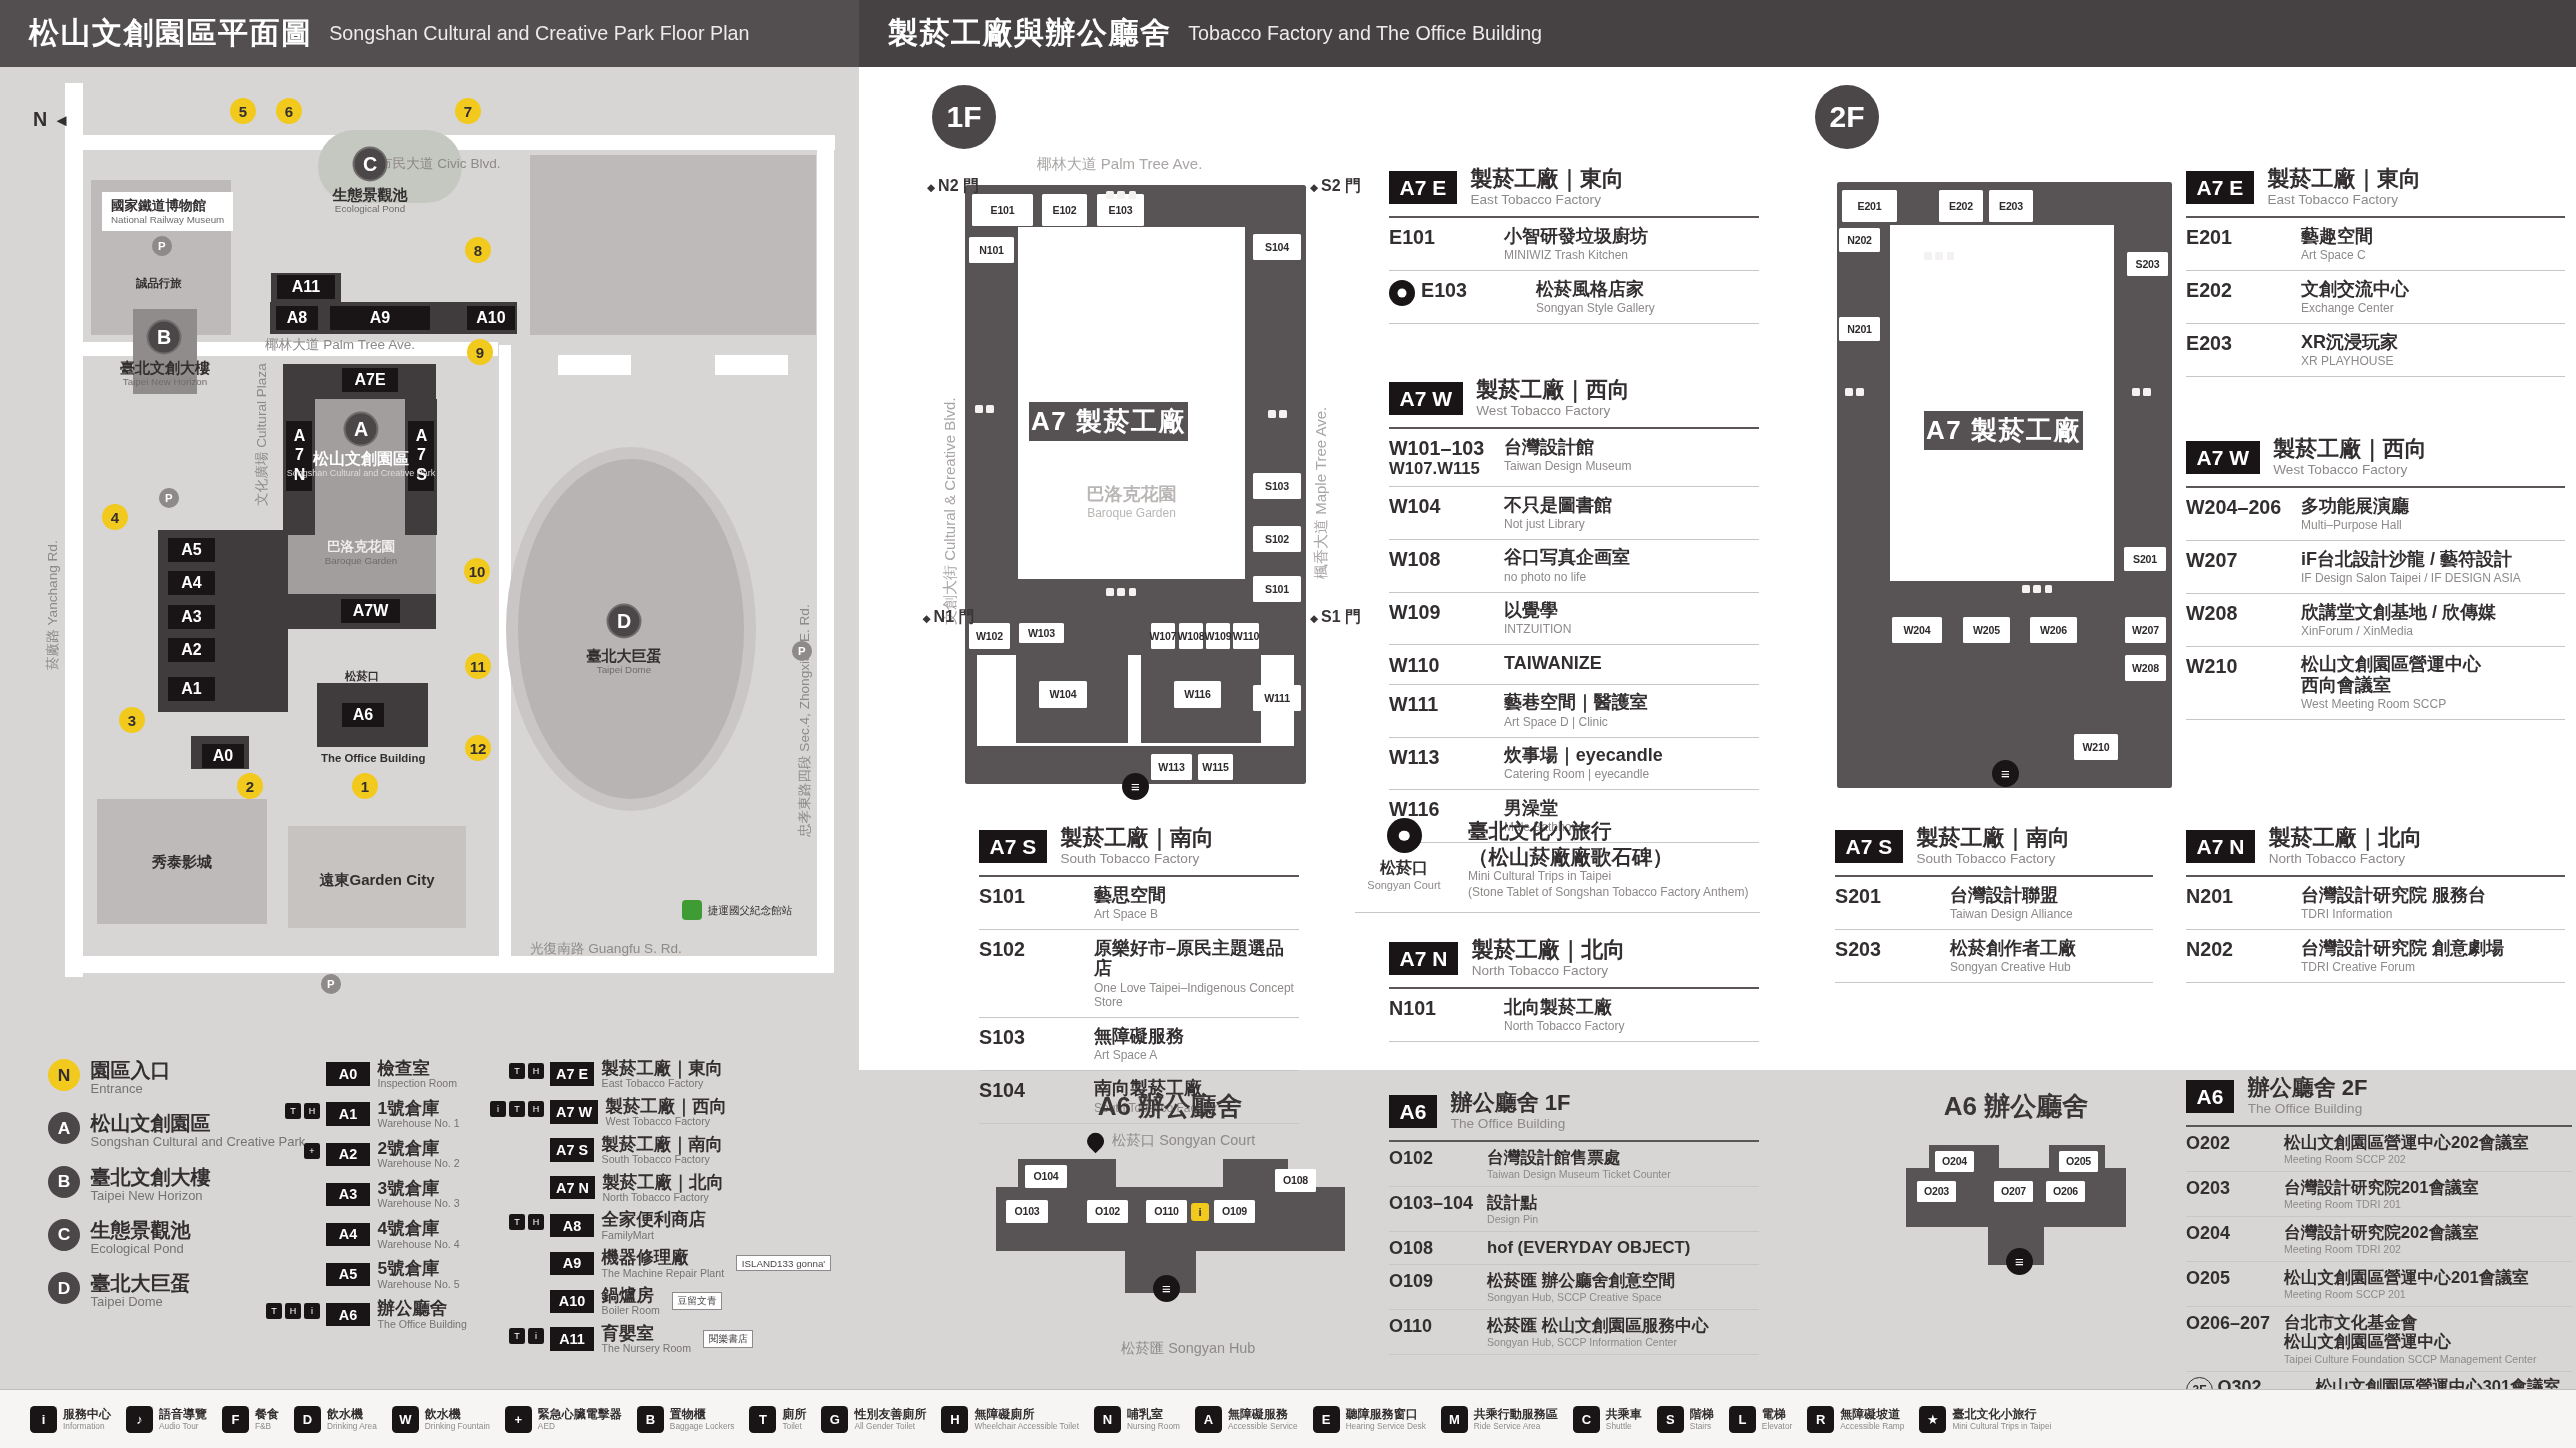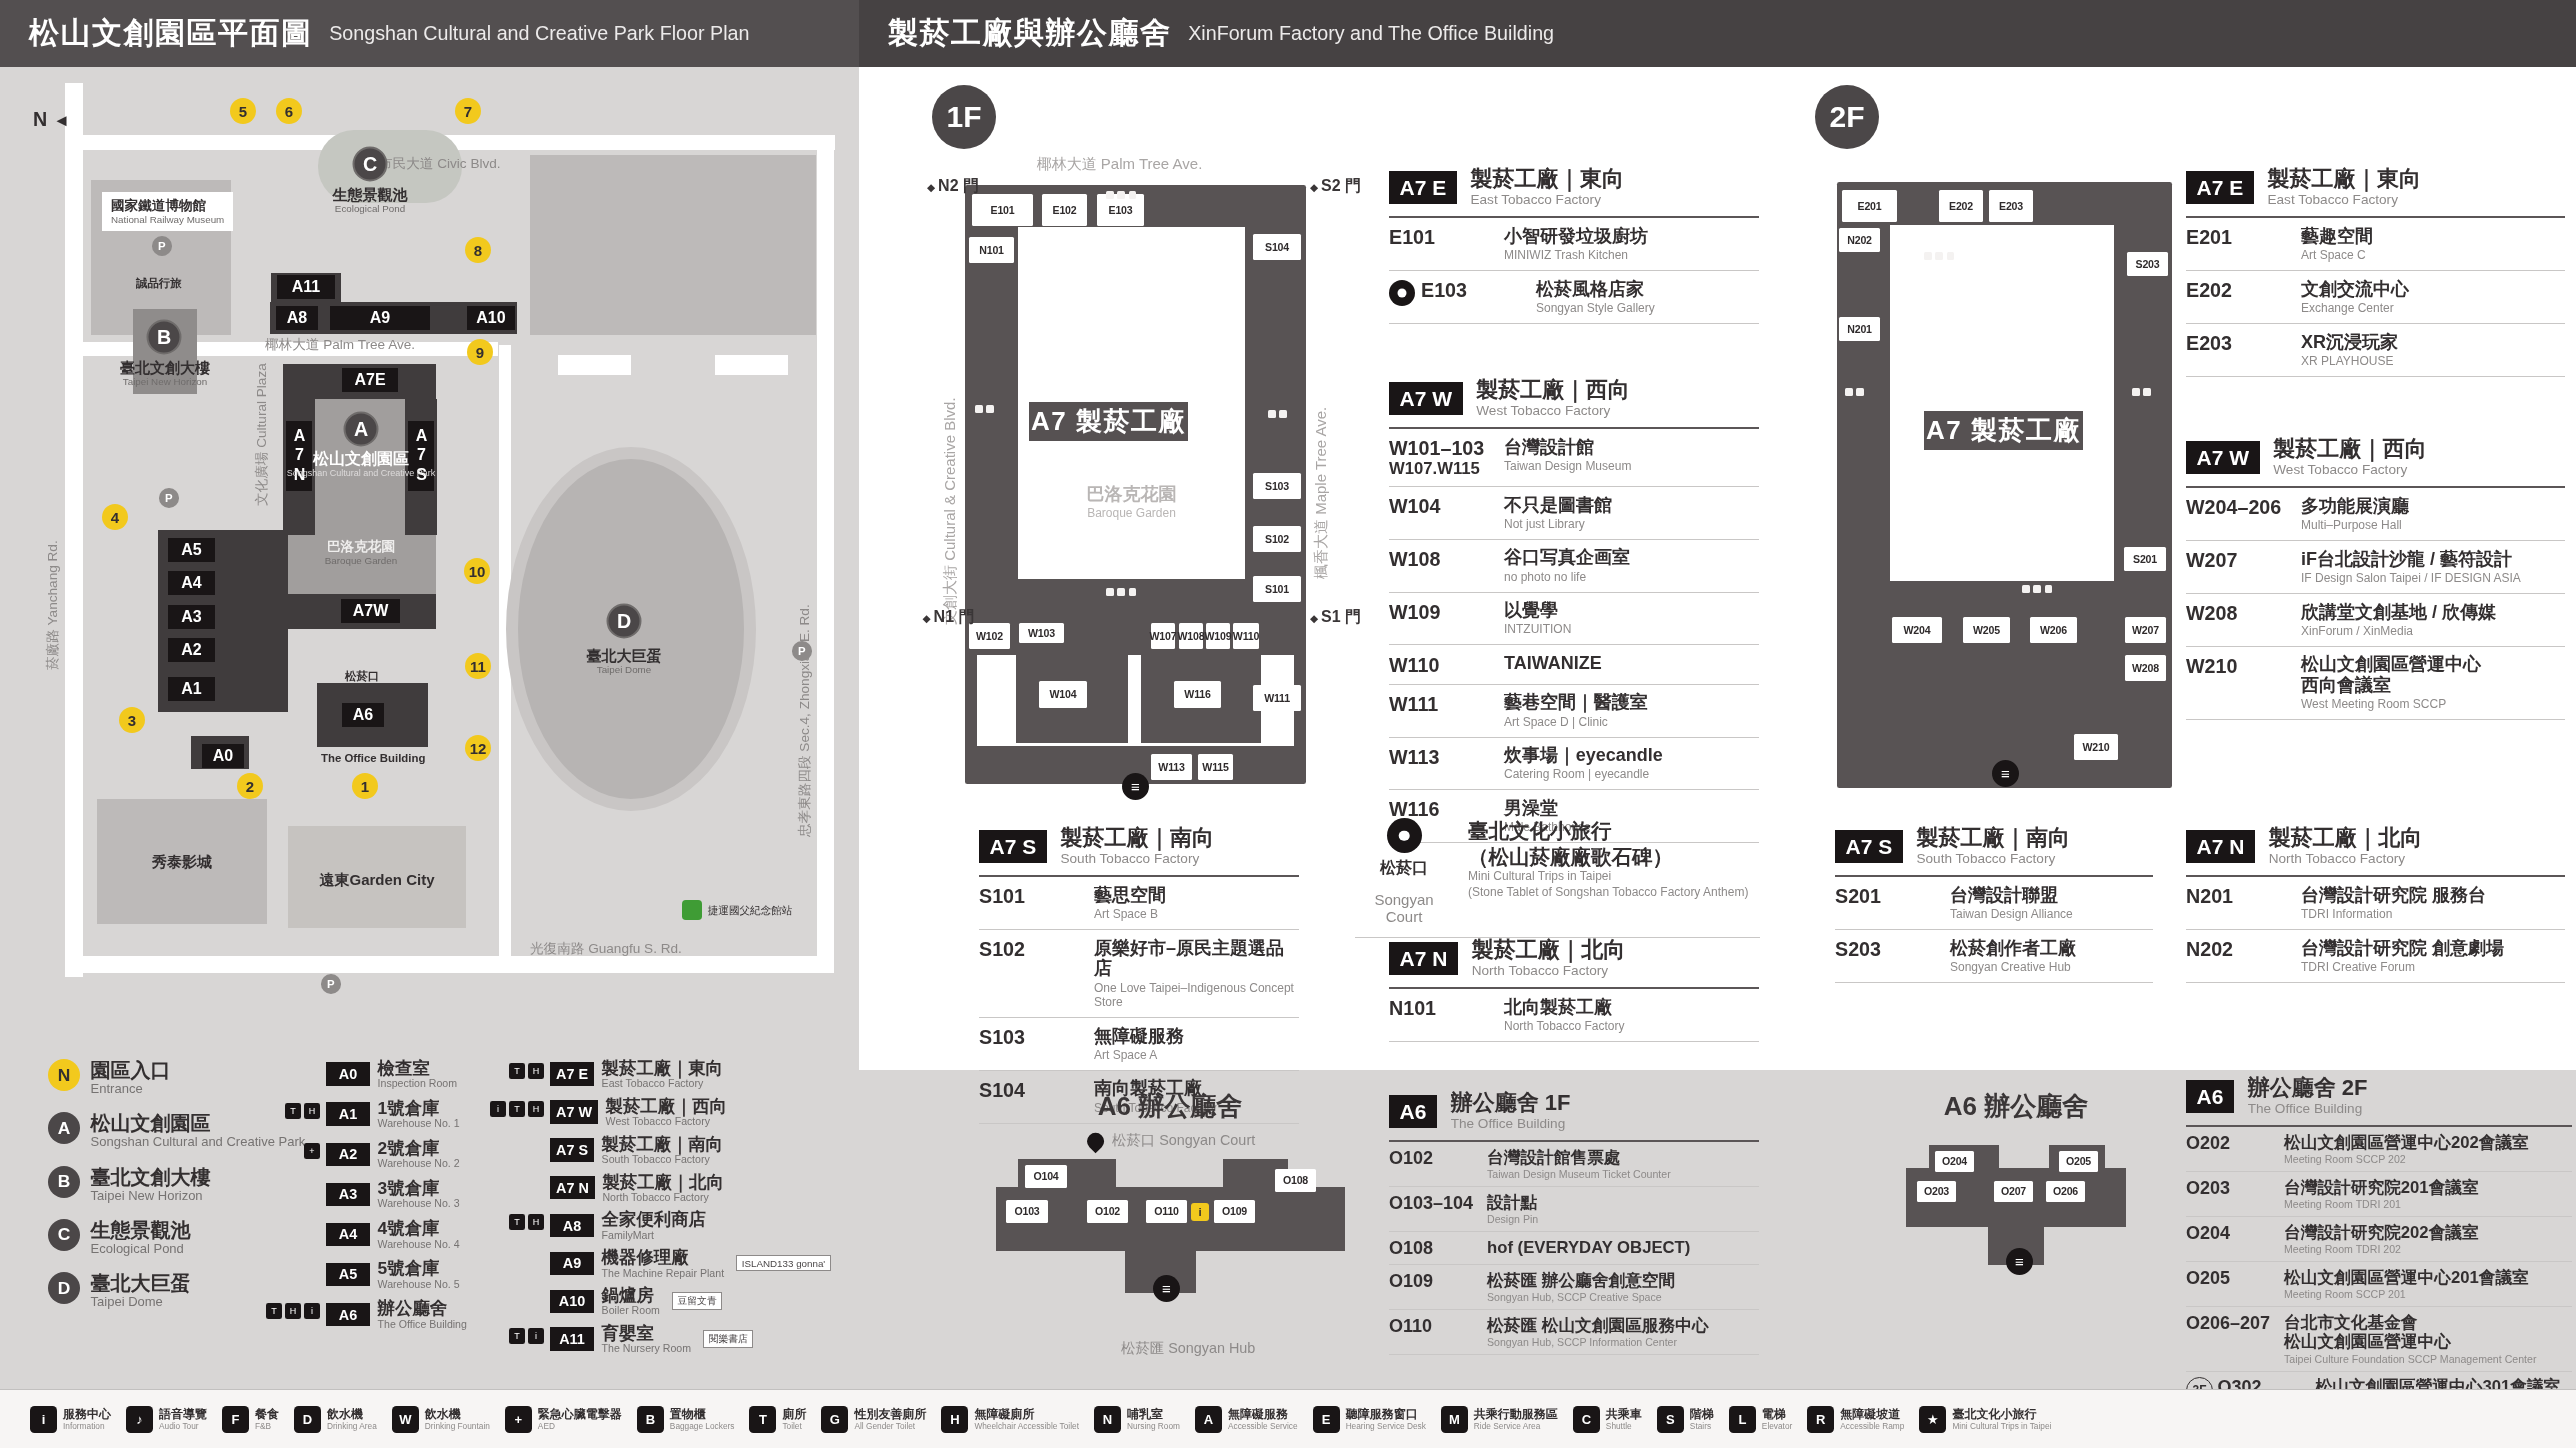--- a/index.html
+++ b/index.html
@@ -109,21 +109,21 @@
 .fbadge{flex:none;width:27px;height:27px;border:1.5px solid #332f30;border-radius:50%;display:flex;align-items:center;justify-content:center;font-size:12px;font-weight:700;color:#332f30;margin-right:-4.5px;}
 .sec.compact .nzh{font-size:16.7px;}
 .sec.compact .code{width:89px;font-size:18px;}
 .sec.compact .row{padding:5.3px 0;}
 .sec.compact .nen{font-size:10.6px;}
 .songyan{position:absolute;display:flex;gap:15px;padding-bottom:12px;border-bottom:0.8px solid #c9c7c6;}
 .sy-left{flex:none;width:98px;text-align:center;}
 .sy-icon{display:block;width:35px;height:35px;border-radius:50%;background:#191516;margin:0 auto 4.5px;position:relative;}
 .sy-icon::after{content:"";position:absolute;left:50%;top:50%;width:10.6px;height:10.6px;background:#fff;border-radius:50%;transform:translate(-50%,-50%);}
 .sy-lzh{display:block;font-size:16px;font-weight:700;color:#332f30;}
-.sy-len{display:block;font-size:15px;color:#8d8a89;margin-top:12px;}
+.sy-len{display:block;font-size:11px;color:#8d8a89;}
 .sy-zh{display:block;font-size:20.5px;font-weight:700;color:#332f30;line-height:1.25;}
 .sy-en{display:block;font-size:12px;color:#8d8a89;line-height:1.3;}
 
 .footer{position:absolute;left:0;top:1389px;width:2576px;height:60px;background:#f7f5f4;border-top:0.8px solid #c2c0bf;display:flex;align-items:center;gap:15px;padding:0 30px;z-index:60;}
 .fitem{display:flex;align-items:center;gap:6px;flex:none;}
 .fico{width:27px;height:27px;background:#191516;color:#fff;font-size:13px;font-weight:700;display:flex;align-items:center;justify-content:center;border-radius:4.5px;flex:none;}
 .ftxt .fzh{display:block;font-size:12px;font-weight:700;color:#332f30;line-height:1.05;}
 .ftxt .fen{display:block;font-size:8.3px;color:#8d8a89;}
 </style>
 </head>
@@ -1162,21 +1162,21 @@
           <span class="names">
             <span class="nzh">松山文創園區營運中心301會議室</span>
 
           </span>
         </div>
       </div>
   </div>
 
   <div class="phead rh">
     <span class="hz">製菸工廠與辦公廳舍</span>
-    <span class="he">XinForum Factory and The Office Building</span>
+    <span class="he">Tobacco Factory and The Office Building</span>
   </div>
 </div>
 
 <div class="footer">
 
     <div class="fitem">
       <span class="fico">i</span>
       <span class="ftxt">
         <span class="fzh">服務中心</span>
         <span class="fen">Information</span>

